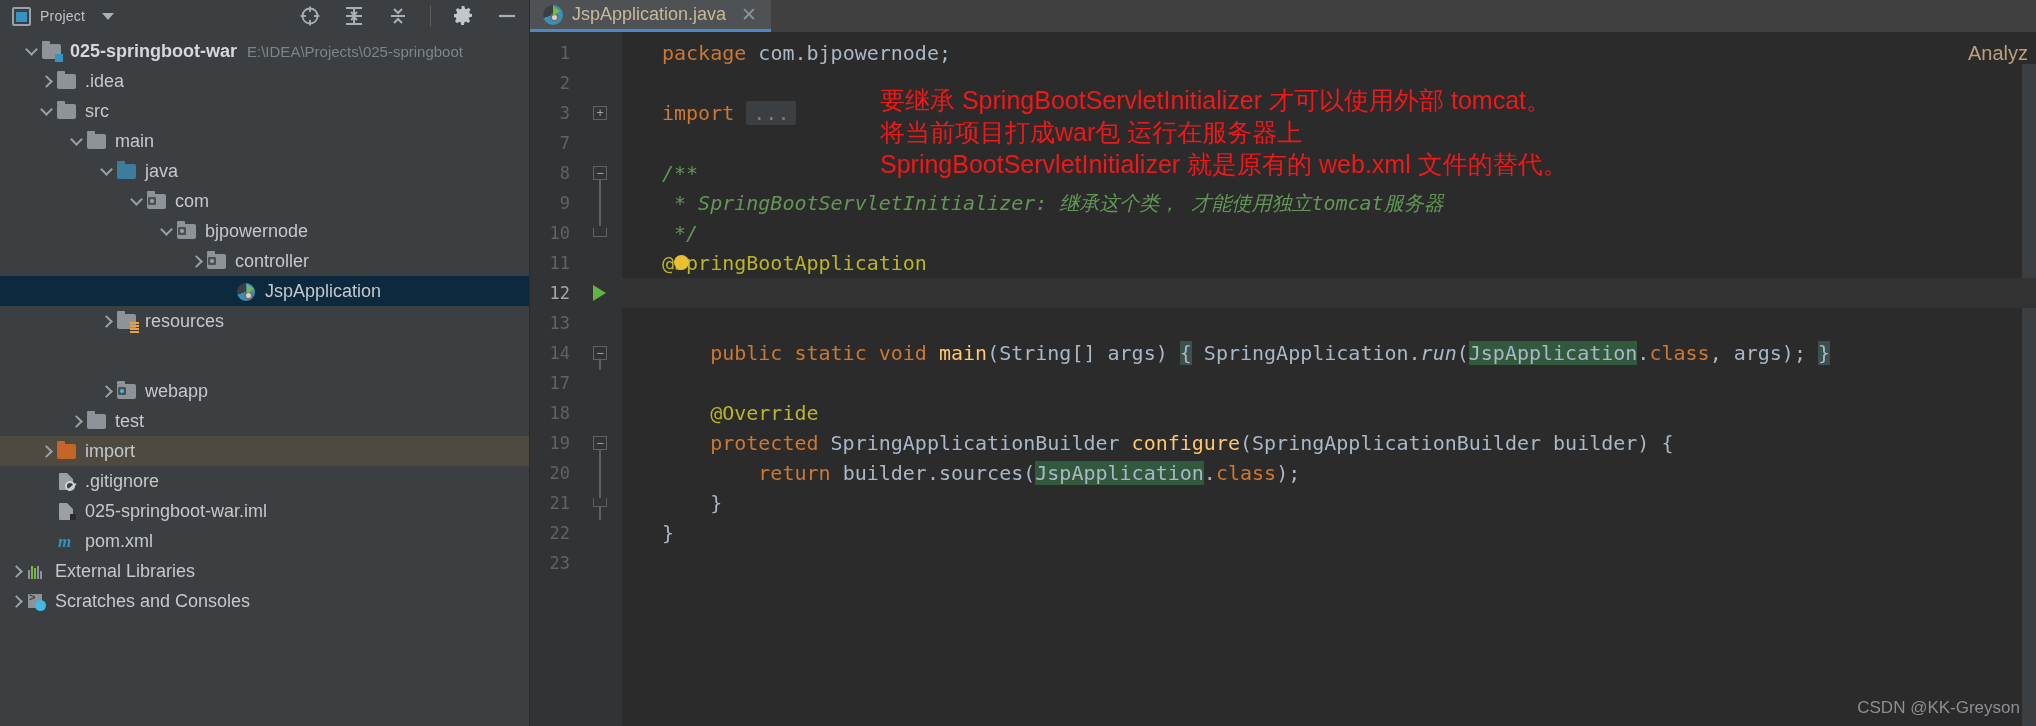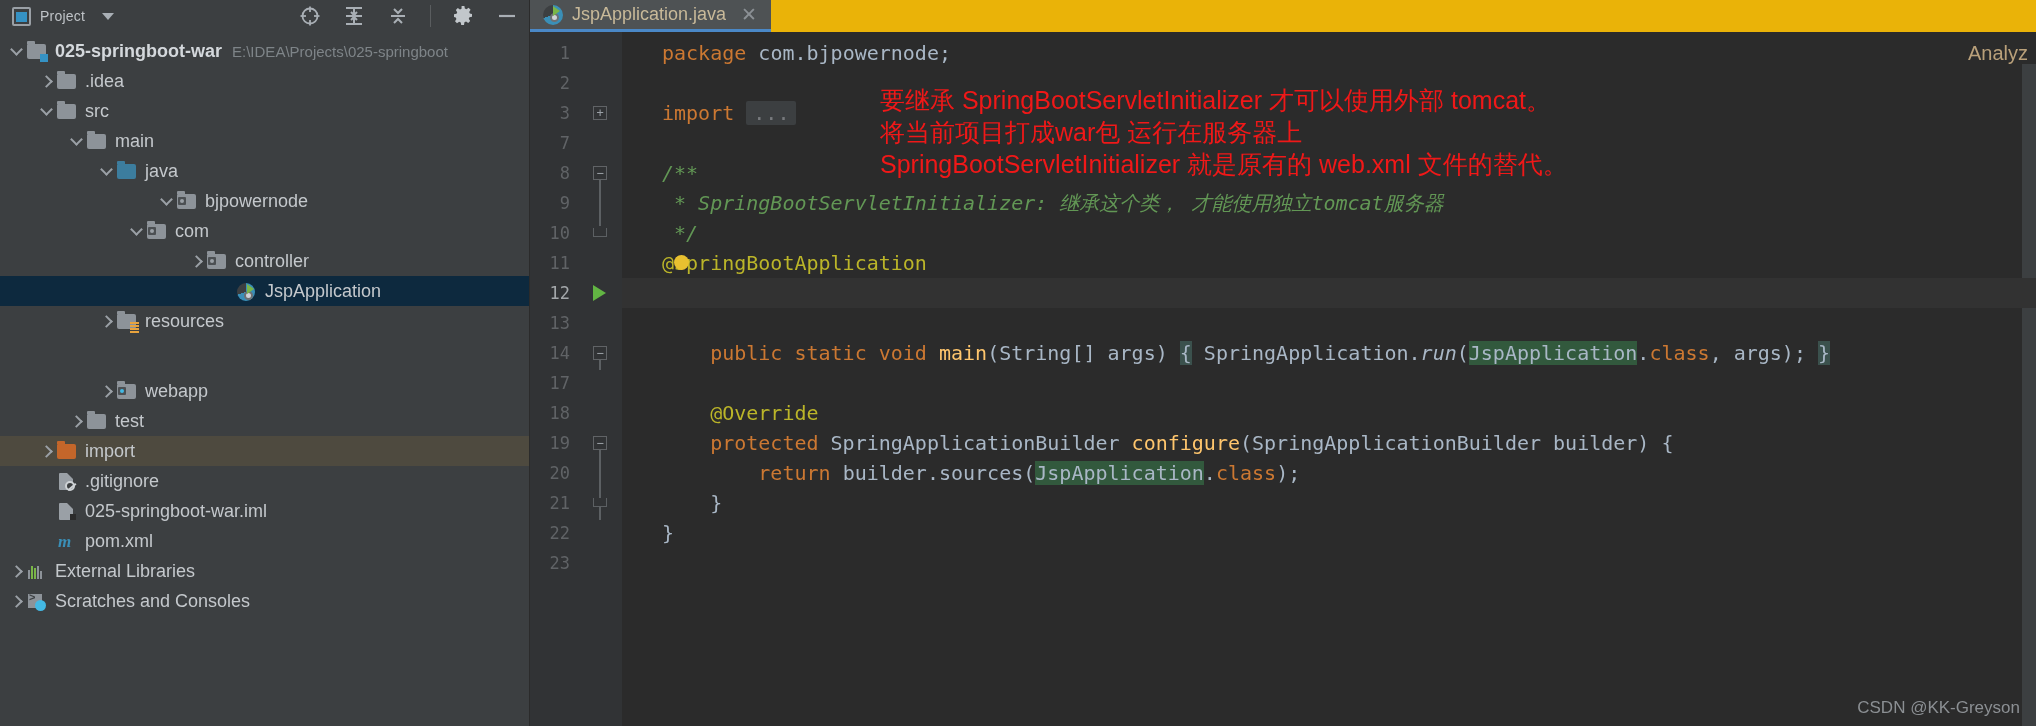--- a/index.html
+++ b/index.html
@@ -87,21 +87,21 @@
   .no-circ::after{content:"";position:absolute;left:0px;top:3px;width:10px;height:2px;background:#cfd3d6;transform:rotate(-40deg);}
   .mico{position:absolute;left:1px;top:0px;color:#3a8fb7;font-style:italic;font-weight:bold;font-size:17px;line-height:19px;font-family:"Liberation Serif",serif;}
   .bars{position:absolute;left:1px;top:3px;width:17px;height:14px;display:flex;gap:1px;align-items:flex-end;}
   .bars i{width:2px;background:#8d9399;}
   .scr{position:absolute;left:1px;top:2px;width:14px;height:14px;background:#8d9399;}
   .scr::after{content:">";position:absolute;left:1px;top:-3px;color:#3c3f41;font-size:11px;font-weight:bold;}
   .scrclock{position:absolute;left:8px;top:8px;width:11px;height:11px;border-radius:50%;background:#43b9e4;}
 
   
   #editor { flex:1; position:relative; background:#2b2b2b; height:726px; }
-  #tabbar { height:32px; background:#eab308; display:flex; align-items:flex-end; position:relative; }
+  #tabbar { height:32px; background:#404040; display:flex; align-items:flex-end; position:relative; }
   .tab {
     height:32px; background:#4e5254; display:flex; align-items:center; gap:9px;
     padding:0 14px 0 13px; position:relative; border-bottom:3px solid #4a88c7;
   }
   .tab-label { color:#c8b999; font-size:18px; }
   .tab-close { color:#8b9095; font-size:19px; line-height:1; margin-left:6px; }
   .tab .springico { position:relative; left:0; top:0; flex:0 0 20px; width:20px;height:20px;}
 
   #code-area { position:absolute; top:32px; left:0; right:0; bottom:0; background:#2b2b2b; }
   #gutter { position:absolute; left:0; top:0; width:92px; height:100%; background:#313335; }
@@ -205,21 +205,21 @@
         </div>
         <div class="ti">
           <svg width="24" height="24" viewBox="0 0 24 24">
               <line x1="4" y1="12" x2="20" y2="12" stroke="#a9afb5" stroke-width="2.2"></line>
             </svg>
         </div>
       </div>
     </div>
 
     <div id="tree">
-        <div class="row" style="padding-left: 8px;">
+        <div class="row" style="padding-left: 23px;">
           <span class="arrow d"></span>
           <span class="ic">
             <span class="fld"></span>
             <span class="badge-sq"></span>
           </span>
           <span class="lbl bold">025-springboot-war</span>
           <span class="path">E:\IDEA\Projects\025-springboot</span>
         </div>
         <div class="row" style="padding-left: 38px;">
           <span class="arrow r"></span>
@@ -242,35 +242,35 @@
           </span>
           <span class="lbl">main</span>
         </div>
         <div class="row" style="padding-left: 98px;">
           <span class="arrow d"></span>
           <span class="ic">
             <span class="fld blue"></span>
           </span>
           <span class="lbl">java</span>
         </div>
+        <div class="row" style="padding-left: 128px;">
+          <span class="arrow d"></span>
+          <span class="ic">
+            <span class="fld"></span>
+            <span class="dotsq"></span>
+          </span>
+          <span class="lbl">com</span>
+        </div>
         <div class="row" style="padding-left: 158px;">
           <span class="arrow d"></span>
           <span class="ic">
             <span class="fld"></span>
             <span class="dotsq"></span>
           </span>
           <span class="lbl">bjpowernode</span>
-        </div>
-        <div class="row" style="padding-left: 128px;">
-          <span class="arrow d"></span>
-          <span class="ic">
-            <span class="fld"></span>
-            <span class="dotsq"></span>
-          </span>
-          <span class="lbl">com</span>
         </div>
         <div class="row" style="padding-left: 188px;">
           <span class="arrow r"></span>
           <span class="ic">
             <span class="fld"></span>
             <span class="dotsq"></span>
           </span>
           <span class="lbl">controller</span>
         </div>
         <div class="row selected" style="padding-left: 218px;">

